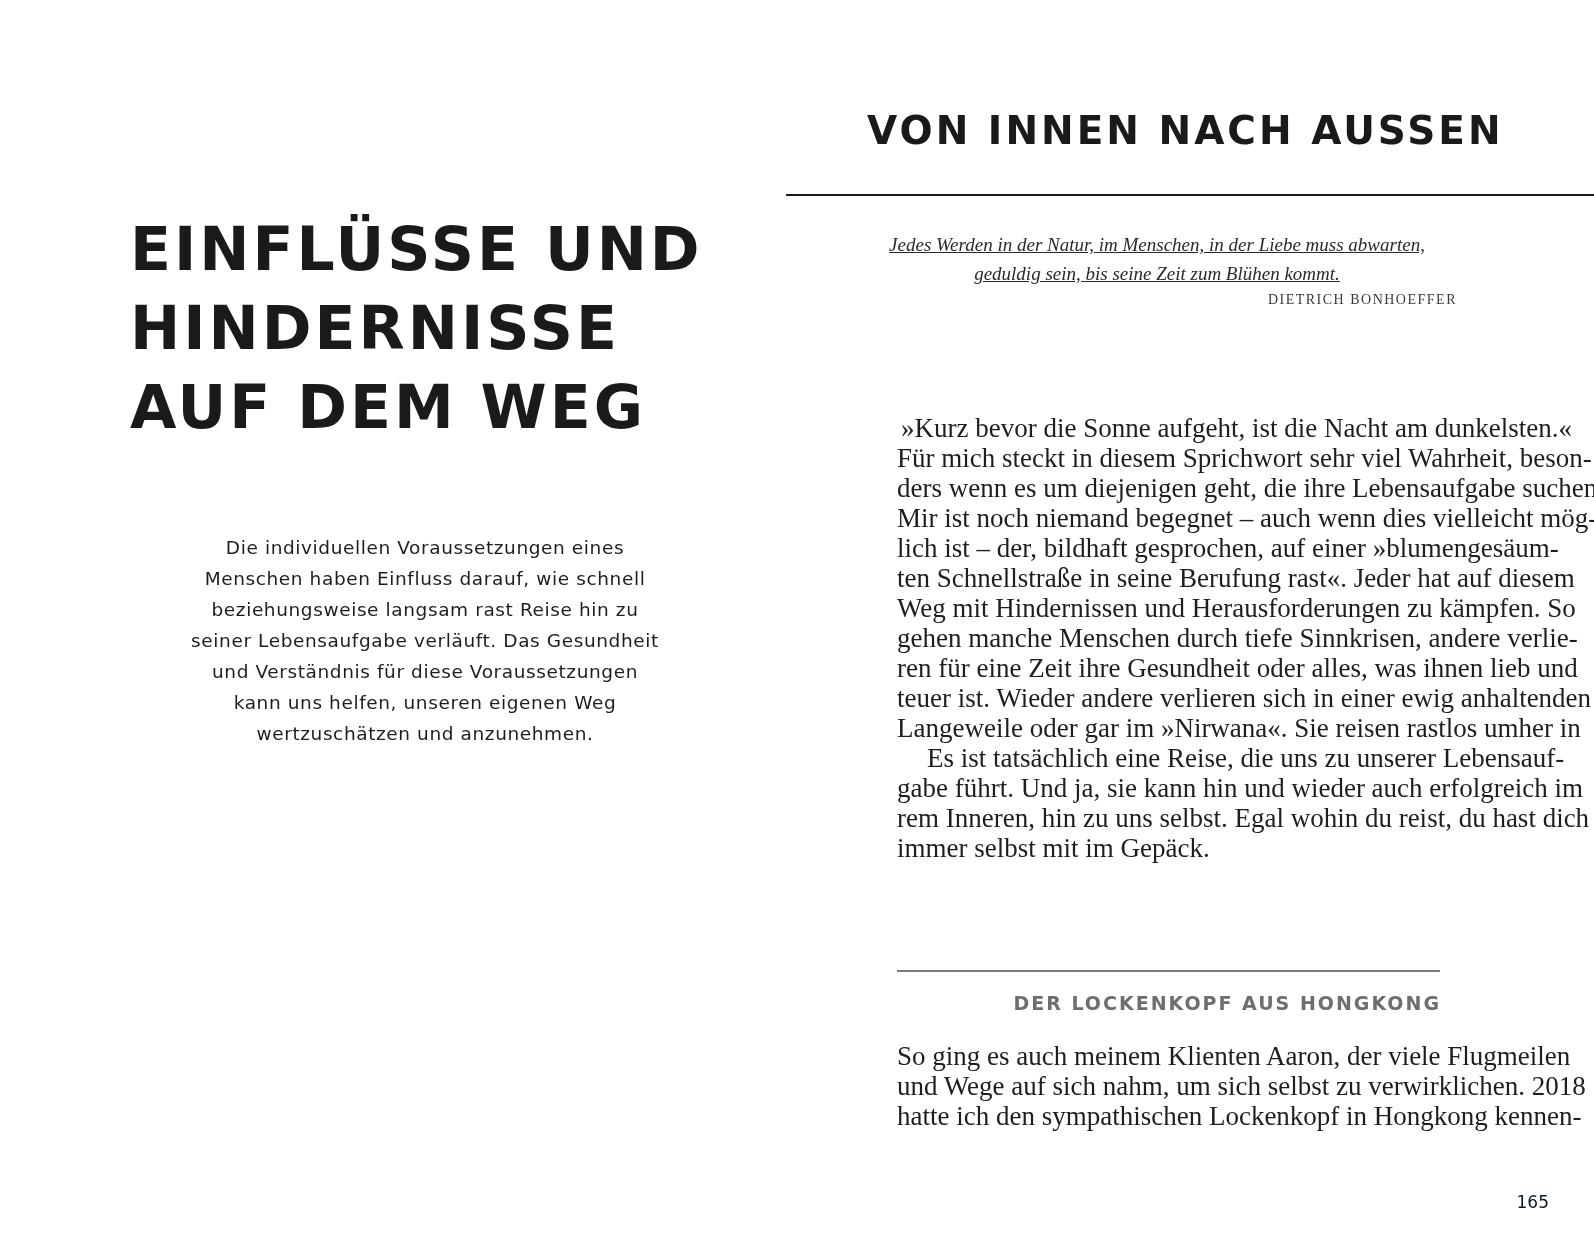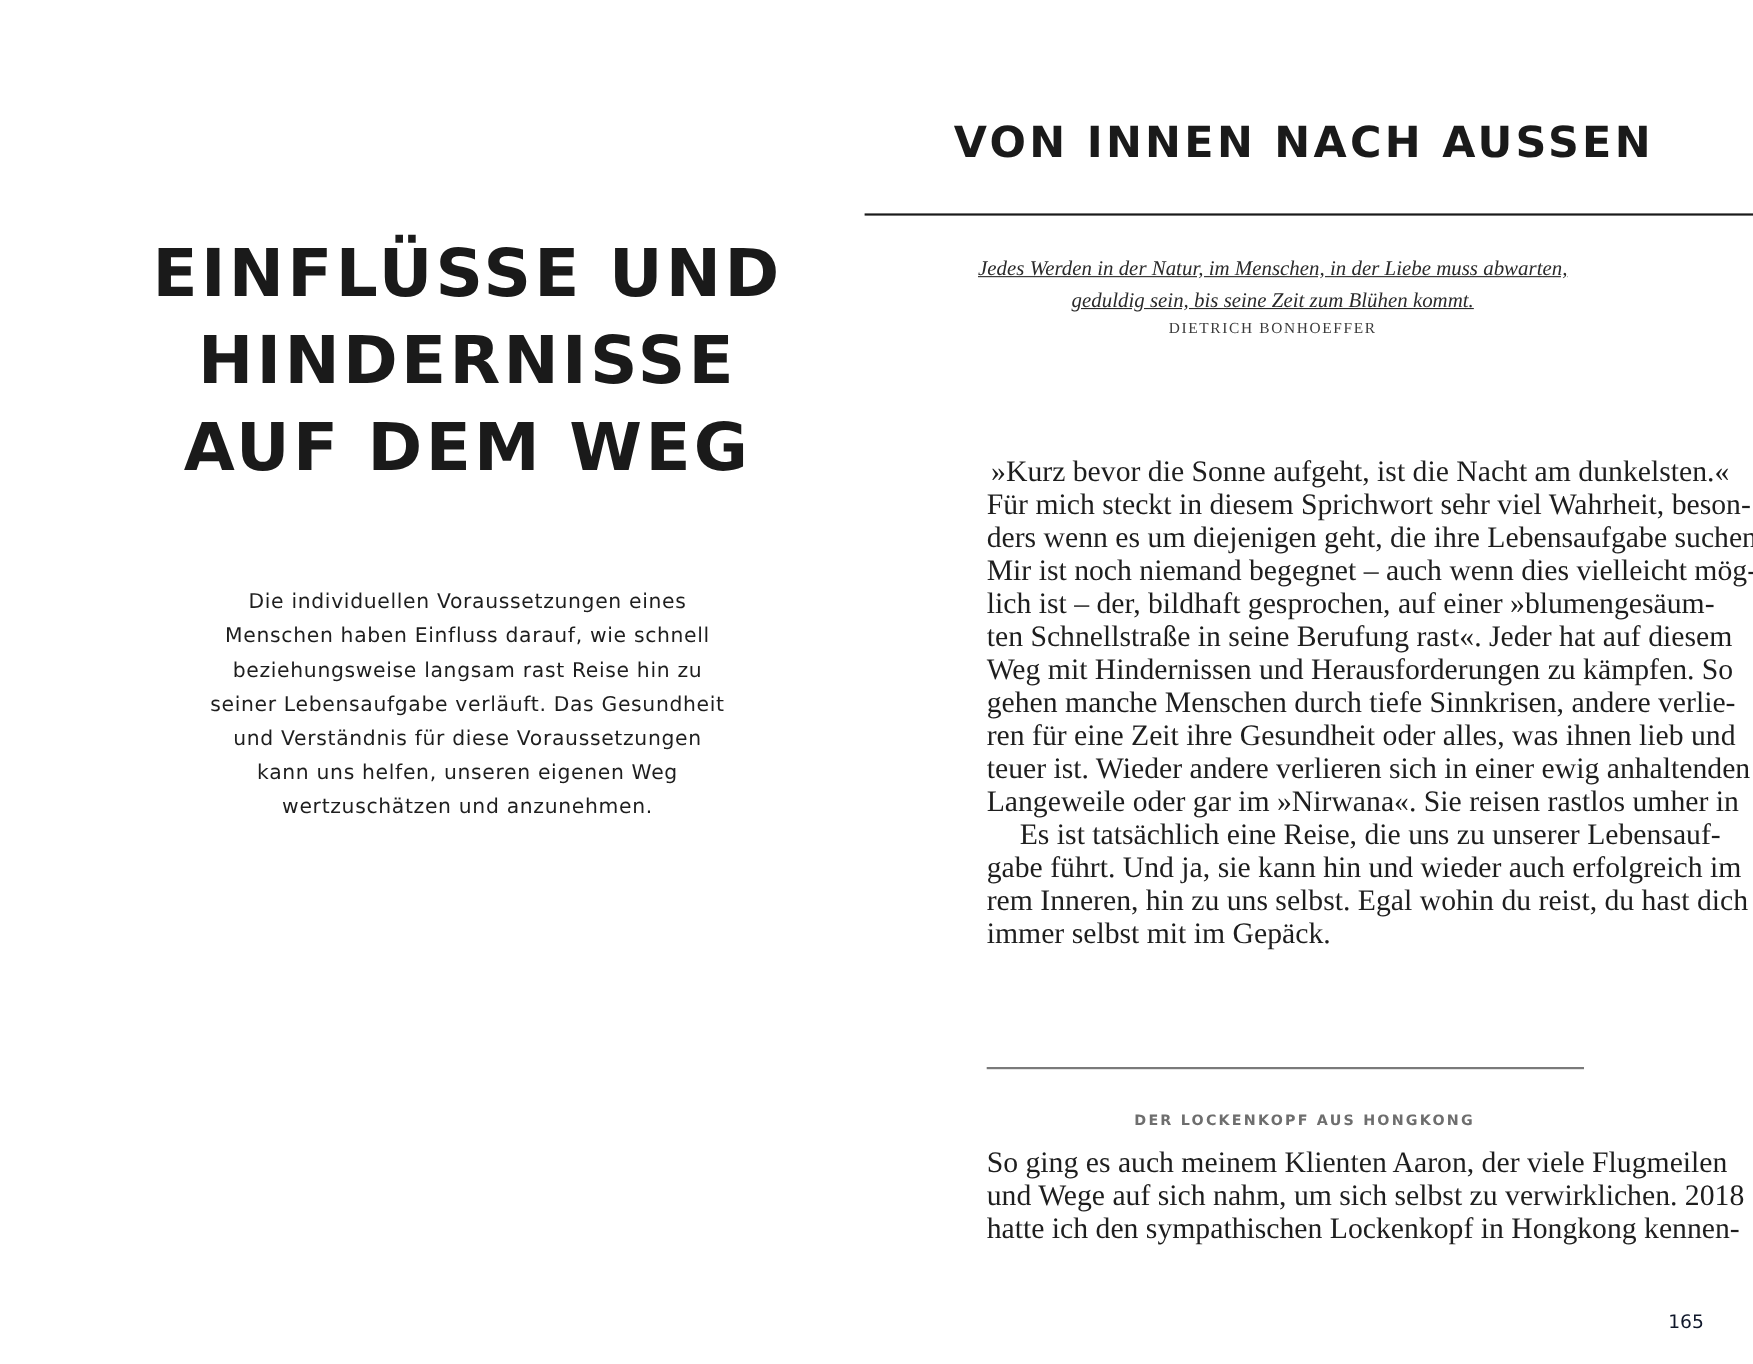--- a/index.html
+++ b/index.html
@@ -27,21 +27,20 @@
       left: 797px;
       width: 797px;
     }
 
     
     .part-title {
       position: absolute;
       left: 130px;
       top: 198px;
       width: 590px;
-      text-align: center;
       font-family: "DejaVu Sans", sans-serif;
       font-weight: bold;
       font-size: 60px;
       line-height: 79px;
       letter-spacing: 3px;
       color: #1a1a1a;
       margin: 0;
     }
     .part-title .line {
       display: block;
@@ -108,20 +107,21 @@
       white-space: nowrap;
       text-decoration: underline;
     }
     .epigraph-author {
       display: block;
       margin-top: 4px;
       font-family: "Liberation Serif", serif;
       font-size: 14px;
       letter-spacing: 1.5px;
       color: #3a3a3a;
+      text-align: right;
     }
 
     .body-text {
       position: absolute;
       left: 100px;
       width: 544px;
       font-family: "Liberation Serif", serif;
       font-size: 27px;
       line-height: 30px;
       color: #1e1e1e;
@@ -151,28 +151,28 @@
       top: 958px;
       width: 543px;
       height: 2px;
       background: #7a7a7a;
     }
     .section-heading {
       position: absolute;
       left: 100px;
       top: 978px;
       width: 544px;
-      text-align: center;
+      text-align: right;
       font-family: "DejaVu Sans", sans-serif;
       font-weight: bold;
-      font-size: 13px;
+      font-size: 19px;
       letter-spacing: 2px;
       line-height: 26px;
       color: #6e6e6e;
-      margin: 17px;
+      margin: 0;
       white-space: nowrap;
     }
     .body-2 {
       top: 1029px;
     }
     .page-number {
       position: absolute;
       right: 45px;
       top: 1180px;
       font-family: "DejaVu Sans", sans-serif;

